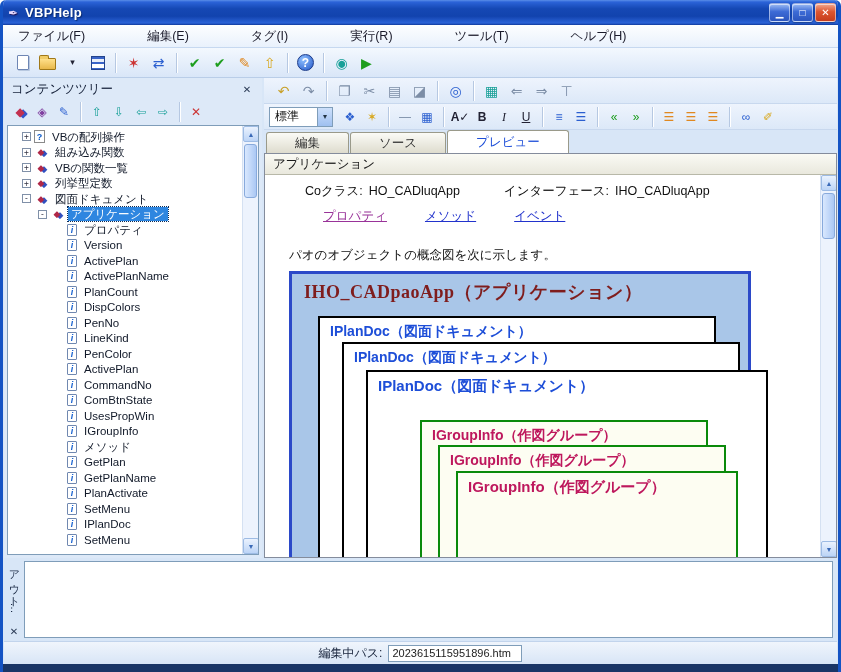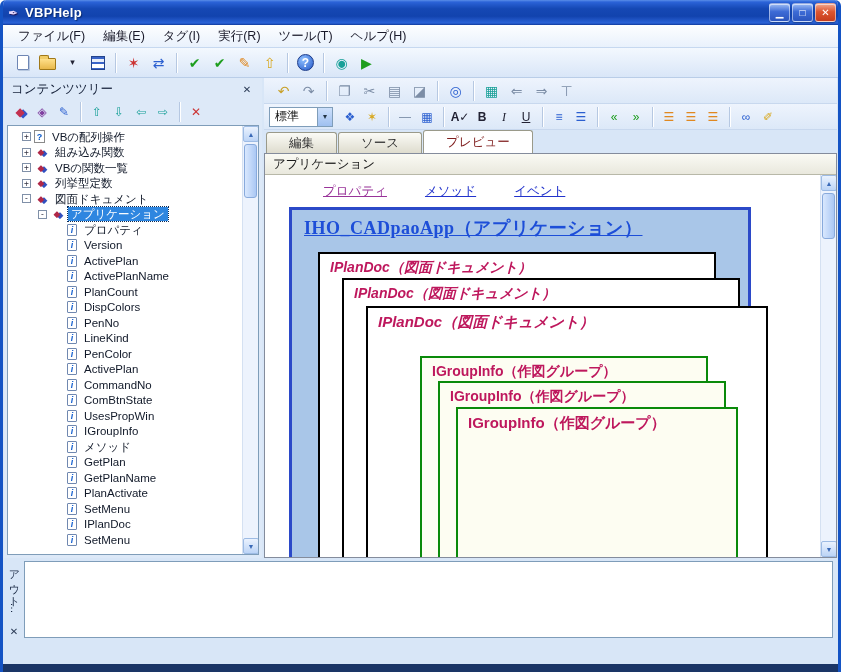--- a/index.html
+++ b/index.html
@@ -18,21 +18,21 @@
   .win-buttons{display:flex;margin-left:auto;gap:2px;}
   .wbtn{width:21px;height:19px;border-radius:3px;display:flex;align-items:center;justify-content:center;
     color:#fff;font-size:10px;font-weight:bold;border:1px solid rgba(255,255,255,.5);
     box-shadow:inset 0 1px 0 rgba(255,255,255,.55), 0 1px 1px rgba(0,0,0,.3);}
   .btn-min,.btn-max{background:linear-gradient(#9DBCF4,#3D6BD6 45%,#2B55BE);}
   .btn-close{background:linear-gradient(#F2A890,#DD5630 45%,#C63D1C);}
 
   
   .menubar{position:absolute;left:0;right:0;top:25px;height:23px;display:flex;align-items:center;
     padding-left:6px;font-size:12.5px;color:#1A1A2A;
-    background:linear-gradient(#FDFEFF,#E9F1FC);border-bottom:1px solid #C6D8F0;}
+    background:linear-gradient(#FDFEFF,#E9F1FC);border-bottom:1px solid #C6D8F0;gap:44px;}
   .menu-item{padding:3px 9px;cursor:default;}
   .main-toolbar{position:absolute;left:0;right:0;top:48px;height:30px;display:flex;align-items:center;
     padding-left:5px;background:linear-gradient(#F3F8FE,#D9E6F8);border-bottom:1px solid #B9CDE8;}
   .tb-group{display:flex;align-items:center;padding:0 2px;}
   .tb-sep{width:1px;height:20px;background:#B6C8E2;margin:0 3px;box-shadow:1px 0 0 #fff;}
   .tb-btn{min-width:23px;height:23px;display:flex;align-items:center;justify-content:center;
     margin:0 1px;border-radius:3px;cursor:default;}
   .tb-ic{display:inline-flex;align-items:center;justify-content:center;font-size:14px;line-height:1;}
   .sm .tb-btn{min-width:20px;height:20px;}
   .sm .tb-ic{font-size:12px;}
@@ -85,42 +85,42 @@
 
   
   .right-panel{position:absolute;left:261px;right:1px;top:78px;bottom:114px;display:flex;flex-direction:column;}
   .editor-toolbar,.format-toolbar{height:26px;display:flex;align-items:center;padding-left:5px;
     background:linear-gradient(#EEF4FD,#DCE8F8);border-bottom:1px solid #C8D8EE;}
   .combo{display:flex;align-items:center;height:20px;width:64px;background:#fff;border:1px solid #7F9DB9;
     font-size:12px;padding-left:5px;color:#111;margin-right:4px;}
   .combo-arrow{margin-left:auto;width:15px;height:18px;display:flex;align-items:center;justify-content:center;
     background:linear-gradient(#CDE0FB,#9FC0F0);border-left:1px solid #7F9DB9;font-size:8px;color:#234;}
   .tabs{height:23px;display:flex;align-items:flex-end;padding-left:2px;gap:1px;}
-  .tab{height:21px;padding:0 22px;display:flex;align-items:center;font-size:12.5px;color:#333;cursor:default;
+  .tab{height:21px;padding:0 28px;display:flex;align-items:center;font-size:12.5px;color:#333;cursor:default;
     background:linear-gradient(#FBFBF6,#DEDCCE);border:1px solid #9A9A8A;border-bottom:none;border-radius:3px 3px 0 0;}
-  .tab.active{background:#fff;height:23px;position:relative;z-index:2;color:#7f1d1d;}
+  .tab.active{background:#fff;height:23px;position:relative;z-index:2;color:#1d4ed8;}
   .editor-frame{flex:1;border:1px solid #848C9C;background:#fff;display:flex;flex-direction:column;overflow:hidden;position:relative;z-index:1;}
   .content-header{height:21px;flex:none;display:flex;align-items:center;padding-left:8px;font-size:12.5px;color:#1A1A1A;
     background:linear-gradient(#FAFAF4,#E9E8DD);border-bottom:1px solid #B8B8A8;}
   .content{flex:1;position:relative;overflow:hidden;background:#fff;}
   .pv-title{margin:10px 0 0 24px;font-weight:bold;font-size:13.5px;color:#101010;}
   .pv-class{margin:8px 0 0 40px;font-size:12.5px;color:#101010;}
   .pv-lab{margin-right:6px;}
   .pv-gap{margin-right:44px;}
   .pv-links{margin:8px 0 0 58px;font-size:12.5px;display:flex;gap:38px;}
   .plink{color:#2233CC;text-decoration:underline;cursor:pointer;}
   .plink.visited{color:#993399;}
   .pv-desc{margin:22px 0 0 24px;font-size:12.5px;color:#101010;}
   .diagram{position:relative;margin:7px 0 0 24px;width:462px;height:430px;background:#A9C6E8;border:3px solid #2B49C8;}
   .d-title{position:absolute;left:12px;top:6px;font-family:"Liberation Serif","DejaVu Serif",serif;
-    font-weight:bold;font-size:18px;color:#1d4ed8;letter-spacing:.5px;text-decoration:underline;}
+    font-weight:bold;font-size:18px;color:#7f1d1d;letter-spacing:.5px;}
   .dbox{position:absolute;background:#fff;}
   .dbox-label{display:block;padding:5px 10px;white-space:nowrap;font-weight:bold;font-size:14px;}
   .pd{border:2px solid #000;}
-  .pd .dbox-label{color:#be185d;font-style:italic;}
+  .pd .dbox-label{color:#1d4ed8;}
   .gi{border:2px solid #0A8A0A;background:#FDFDF2;}
   .gi .dbox-label{color:#be185d;}
   .pd1{left:26px;top:42px;width:398px;height:340px;z-index:1}
   .pd2{left:50px;top:68px;width:398px;height:340px;z-index:2}
   .pd3{left:74px;top:96px;width:402px;height:340px;z-index:3}
   .pd3 .dbox-label{font-size:15px;}
   .gi1{left:128px;top:146px;width:288px;height:270px;z-index:4}
   .gi2{left:146px;top:171px;width:288px;height:270px;z-index:5}
   .gi3{left:164px;top:197px;width:282px;height:270px;z-index:6}
   .gi3 .dbox-label{font-size:15px;}
@@ -592,27 +592,31 @@
     <div class="tabs">
   <div class="tab">編集</div>
 
   <div class="tab">ソース</div>
 
   <div class="tab active">プレビュー</div>
 </div>
     <div class="editor-frame">
       <div class="content-header">アプリケーション</div>
       <div class="content">
+        <div class="pv-class">
+          <span class="pv-lab">Coクラス:</span><span class="pv-gap">HO_CADluqApp</span><span class="pv-lab">インターフェース:</span><span>IHO_CADluqApp</span>
+        </div>
         <div class="pv-links">
   <a class="plink visited">プロパティ</a>
 
   <a class="plink">メソッド</a>
 
   <a class="plink">イベント</a>
 </div>
+        <div class="pv-desc">パオのオブジェクトの概念図を次に示します。</div>
         <div class="diagram">
           <div class="d-title">IHO_CADpaoApp（アプリケーション）</div>
           <div>
   <div class="dbox pd pd1">
     <span class="dbox-label">IPlanDoc（図面ドキュメント）</span>
   </div>
 
   <div class="dbox pd pd2">
     <span class="dbox-label">IPlanDoc（図面ドキュメント）</span>
   </div>
@@ -644,15 +648,19 @@
   </div>
 
   <div class="outline">
     <div class="outline-strip">
       <span class="outline-label">アウト…</span>
       <span class="outline-close">✕</span>
     </div>
     <div class="outline-box"></div>
   </div>
 
+  <div class="statusbar">
+    <span>編集中パス:</span>
+    <input class="status-input" readonly="" value="2023615115951896.htm" style="">
+  </div>
 
   <div class="bottom-edge"></div>
 </div>
 
 </body></html>

